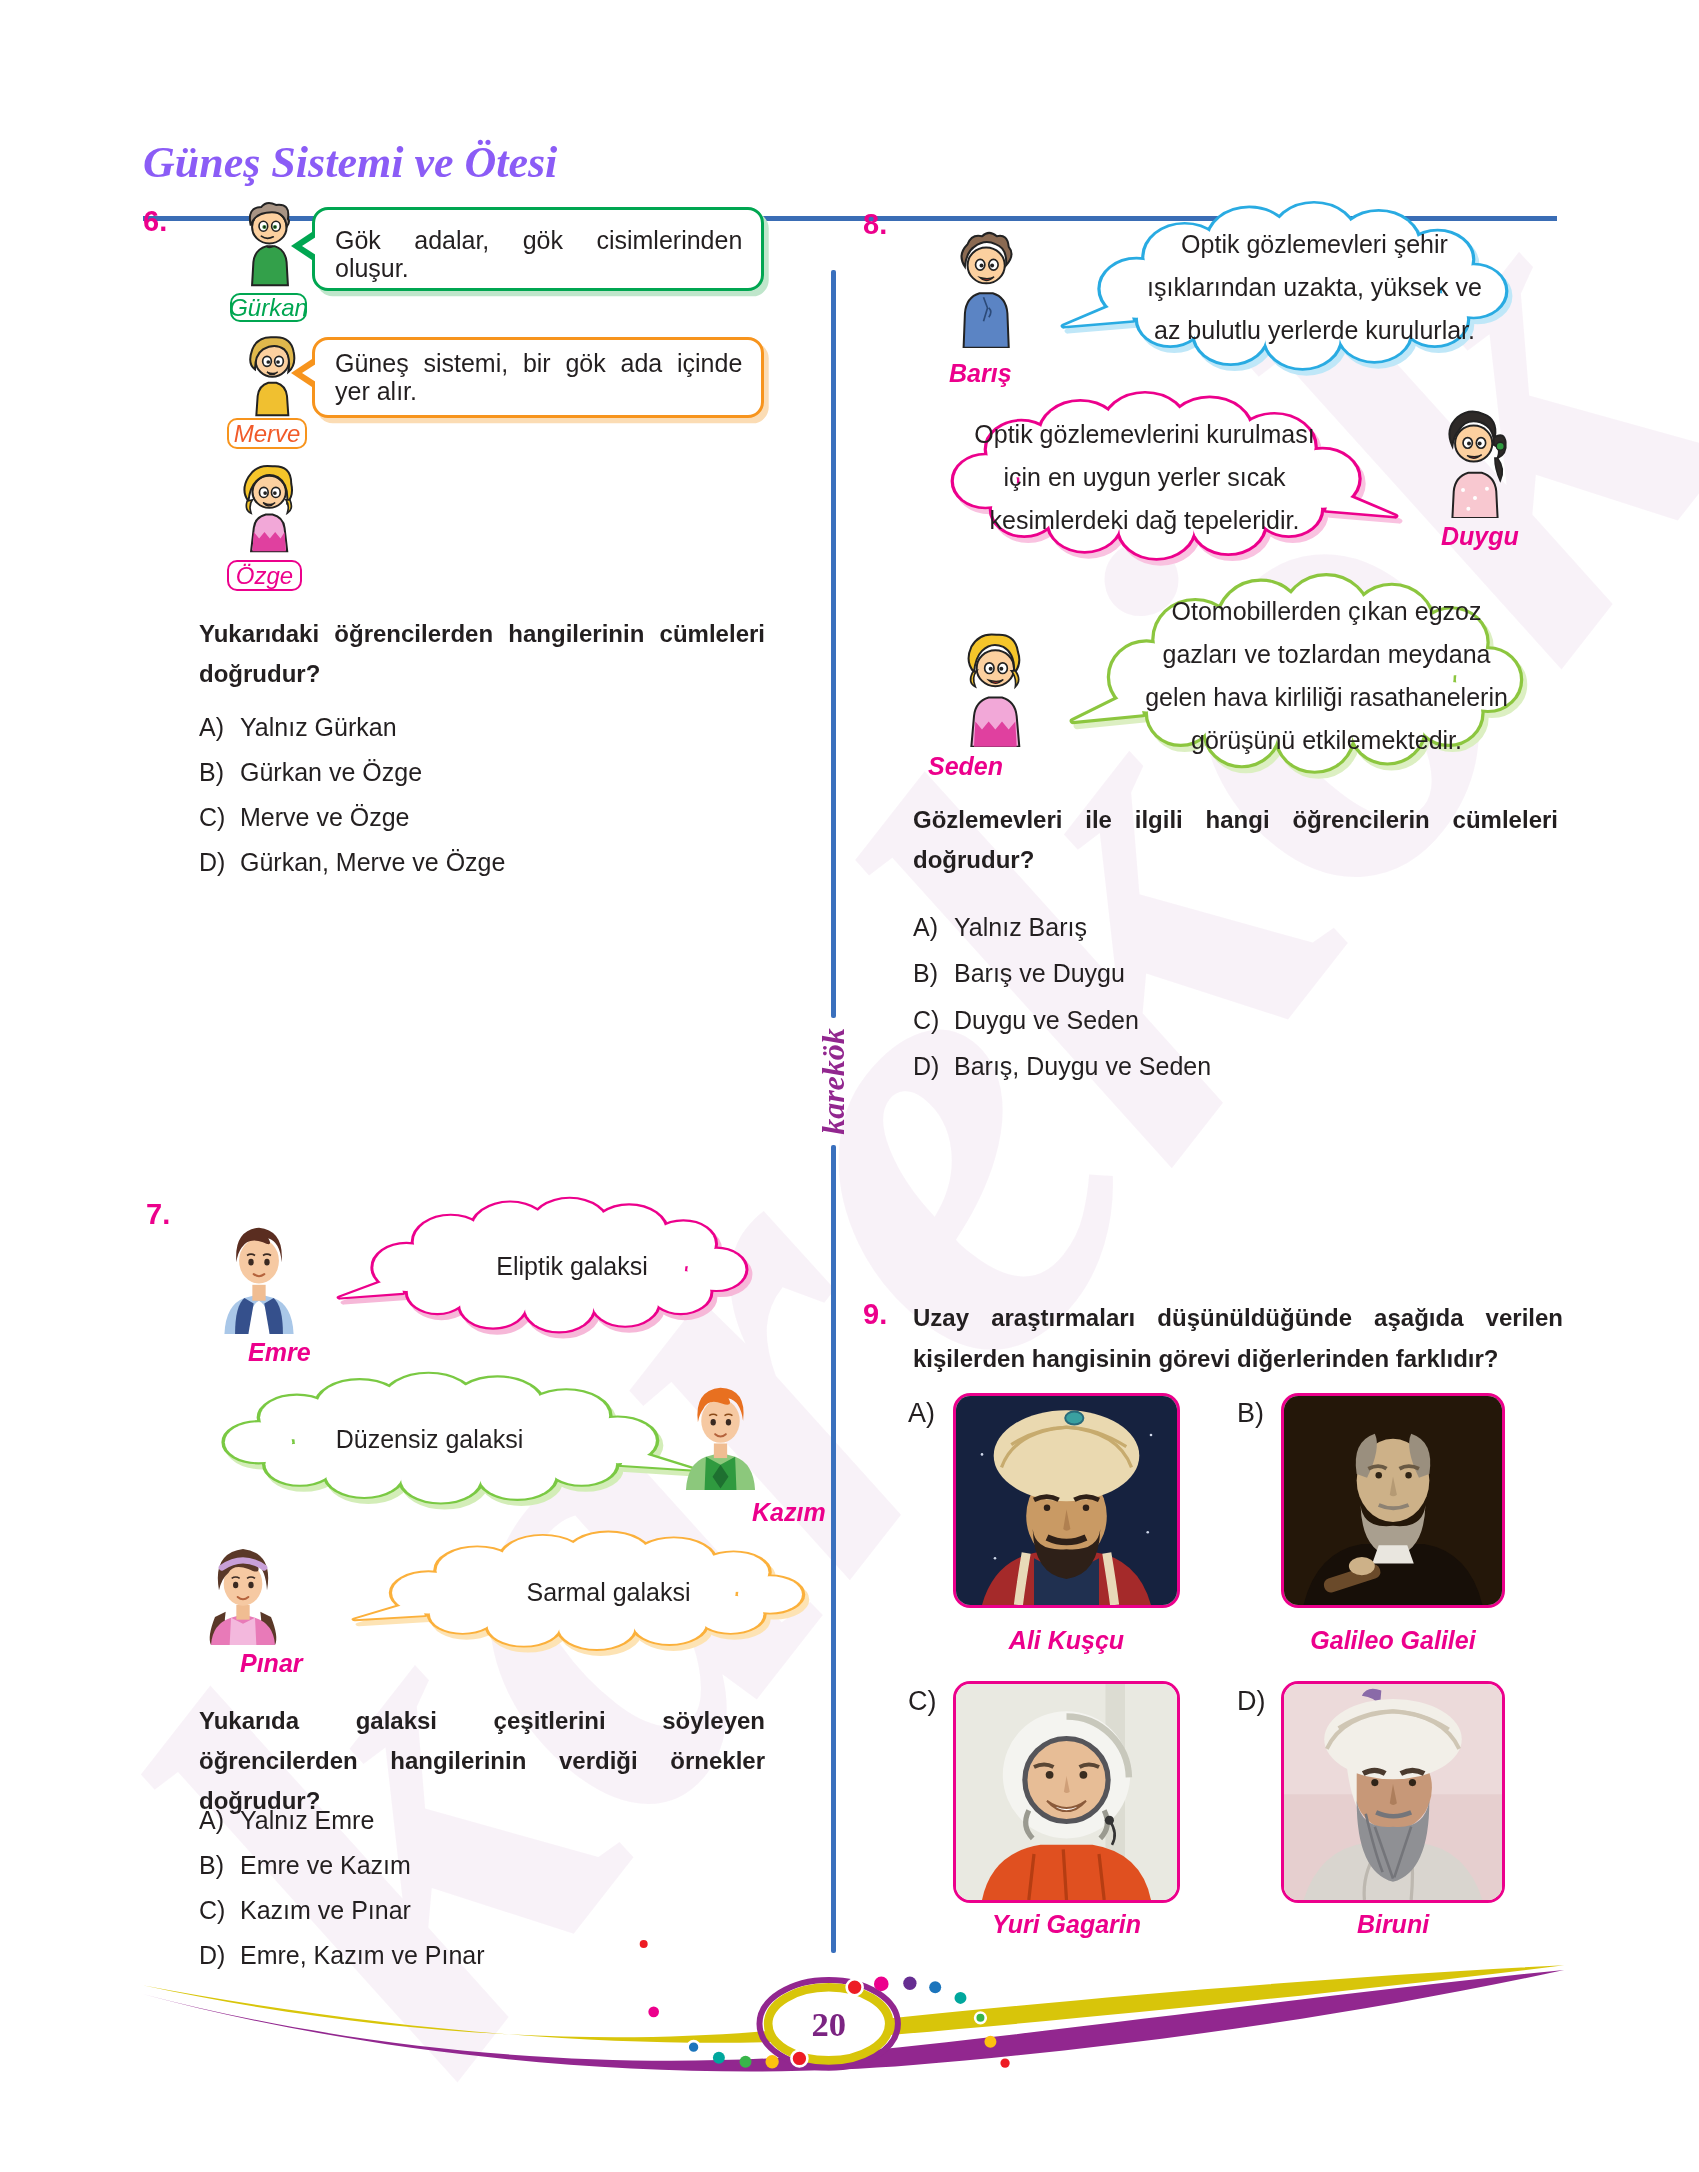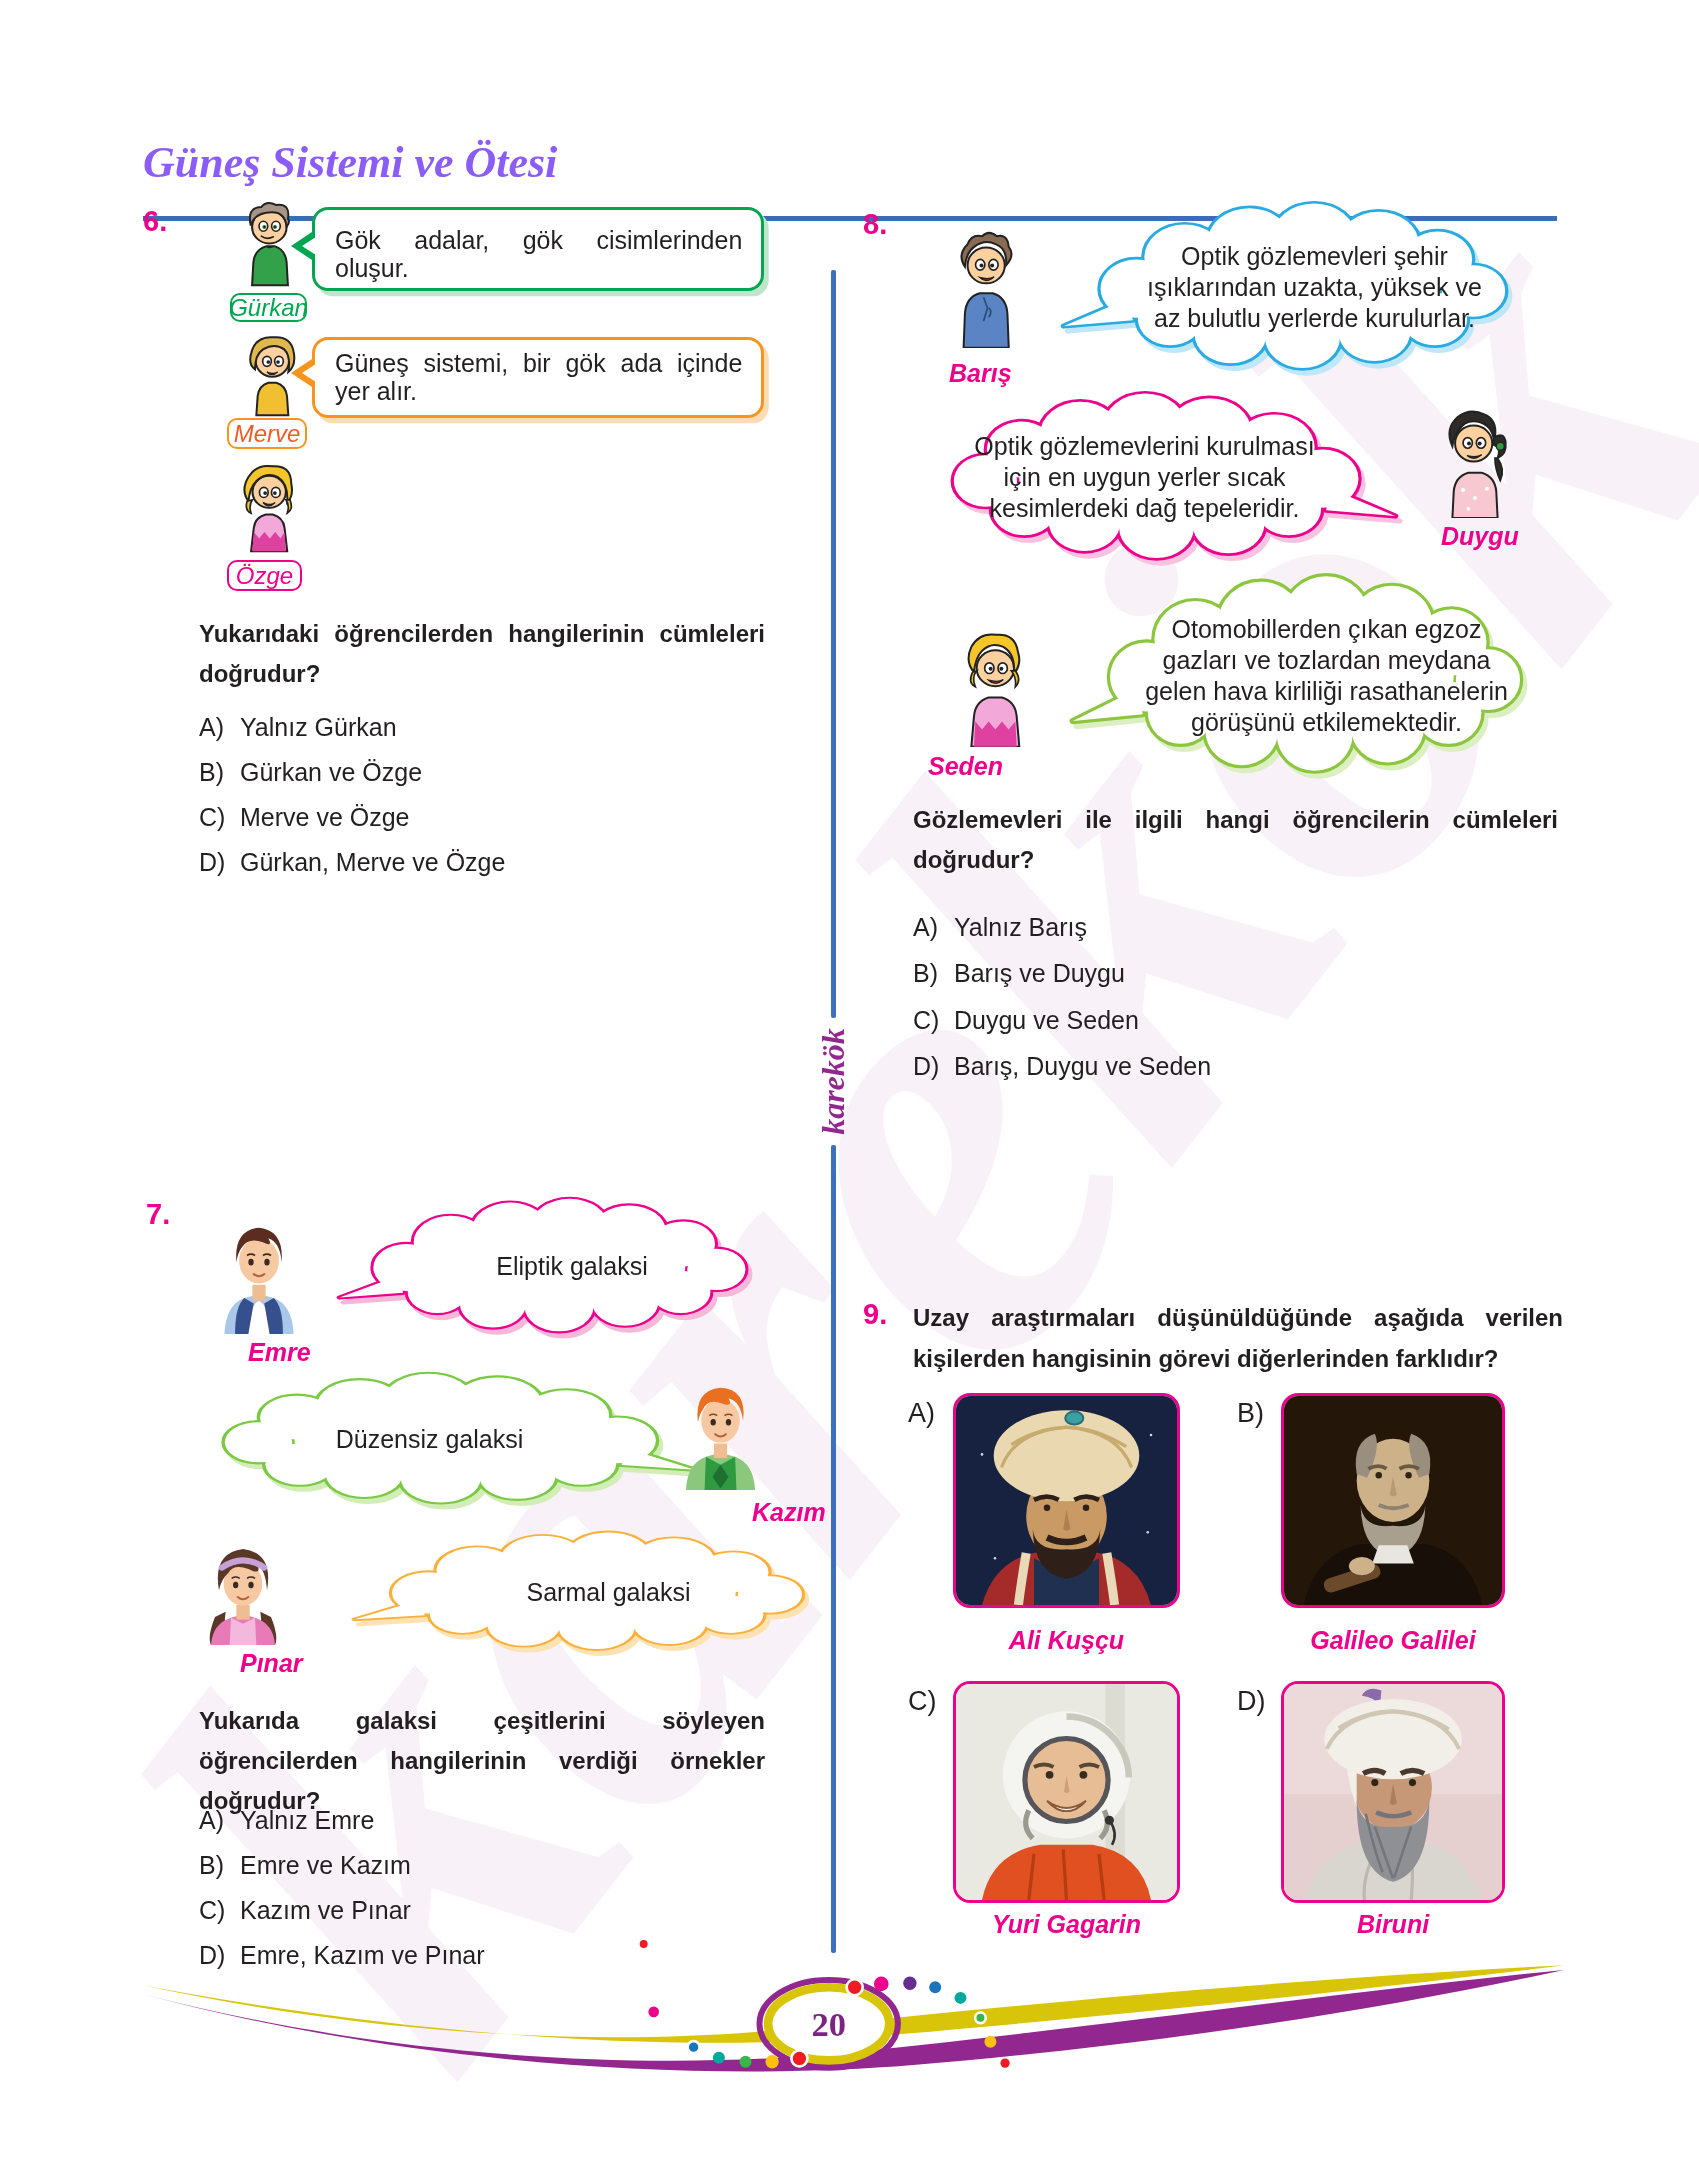--- a/index.html
+++ b/index.html
@@ -52,21 +52,21 @@
   .ntag{background:#fff;border:2.7px solid;border-radius:10px;display:flex;align-items:center;
     justify-content:center;font-style:italic;font-size:24px;box-sizing:border-box;}
   .nplain{font-style:italic;font-size:25px;font-weight:bold;color:#ec008c;}
 
   
   .cloudwrap{position:absolute;}
   .cloudwrap svg.cloud{position:absolute;left:0;top:0;width:100%;height:100%;overflow:visible;
     filter:drop-shadow(4px 5.3px 0 var(--sh));}
   .cloudtxt{position:absolute;left:0;top:0;width:100%;height:100%;display:flex;
     flex-direction:column;align-items:center;justify-content:center;
-    font-size:25px;line-height:31px;text-align:center;box-sizing:border-box;}
+    font-size:25px;line-height:31px;text-align:center;box-sizing:border-box;gap:12px;}
   .pad-l{padding-left:47px;} .pad-r{padding-right:47px;}
 
   
   .pframe{border:3.3px solid #ec008c;border-radius:17.3px;overflow:hidden;background:#fff;
     box-sizing:border-box;}
   .pframe svg{display:block;width:100%;height:100%;}
   .pletter{font-size:27px;}
   .pcaption{font-style:italic;font-weight:bold;font-size:25px;color:#ec008c;text-align:center;}
 
   .avatar svg{display:block;width:100%;height:100%;}

